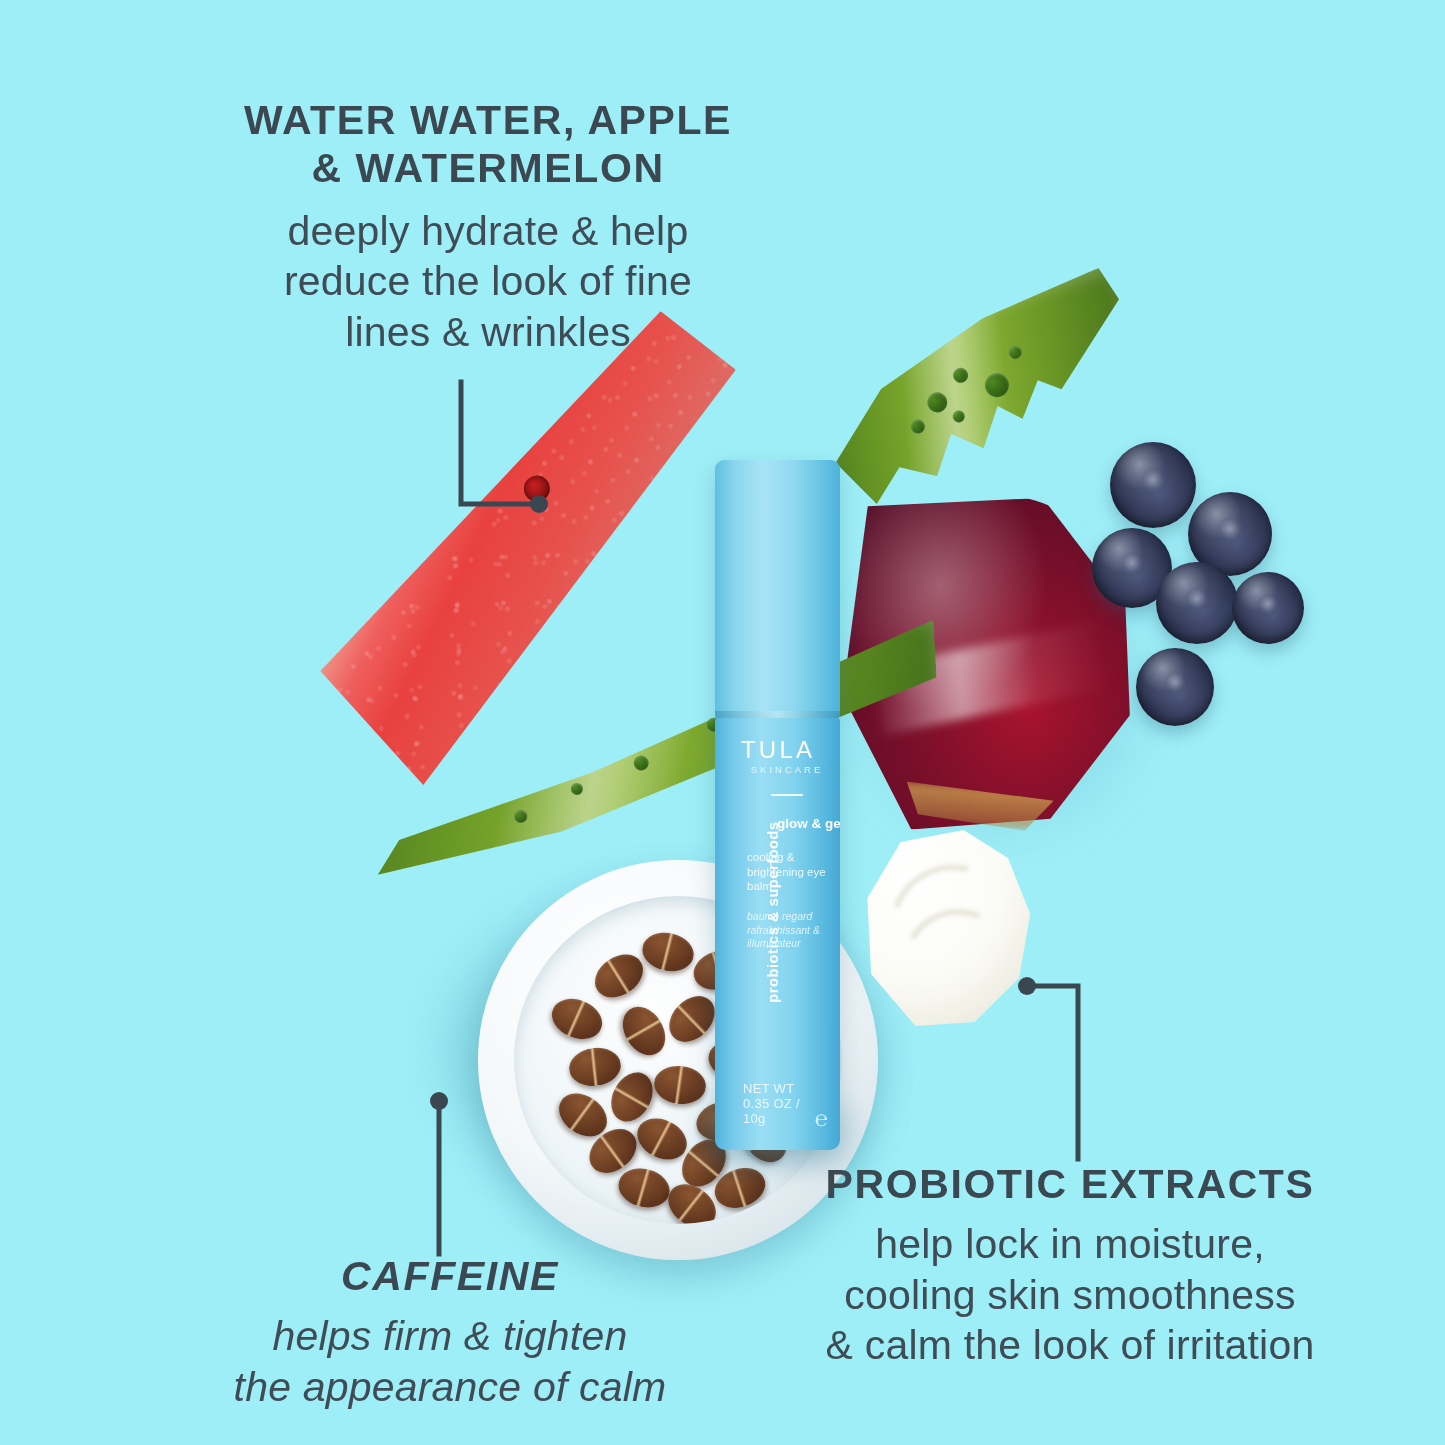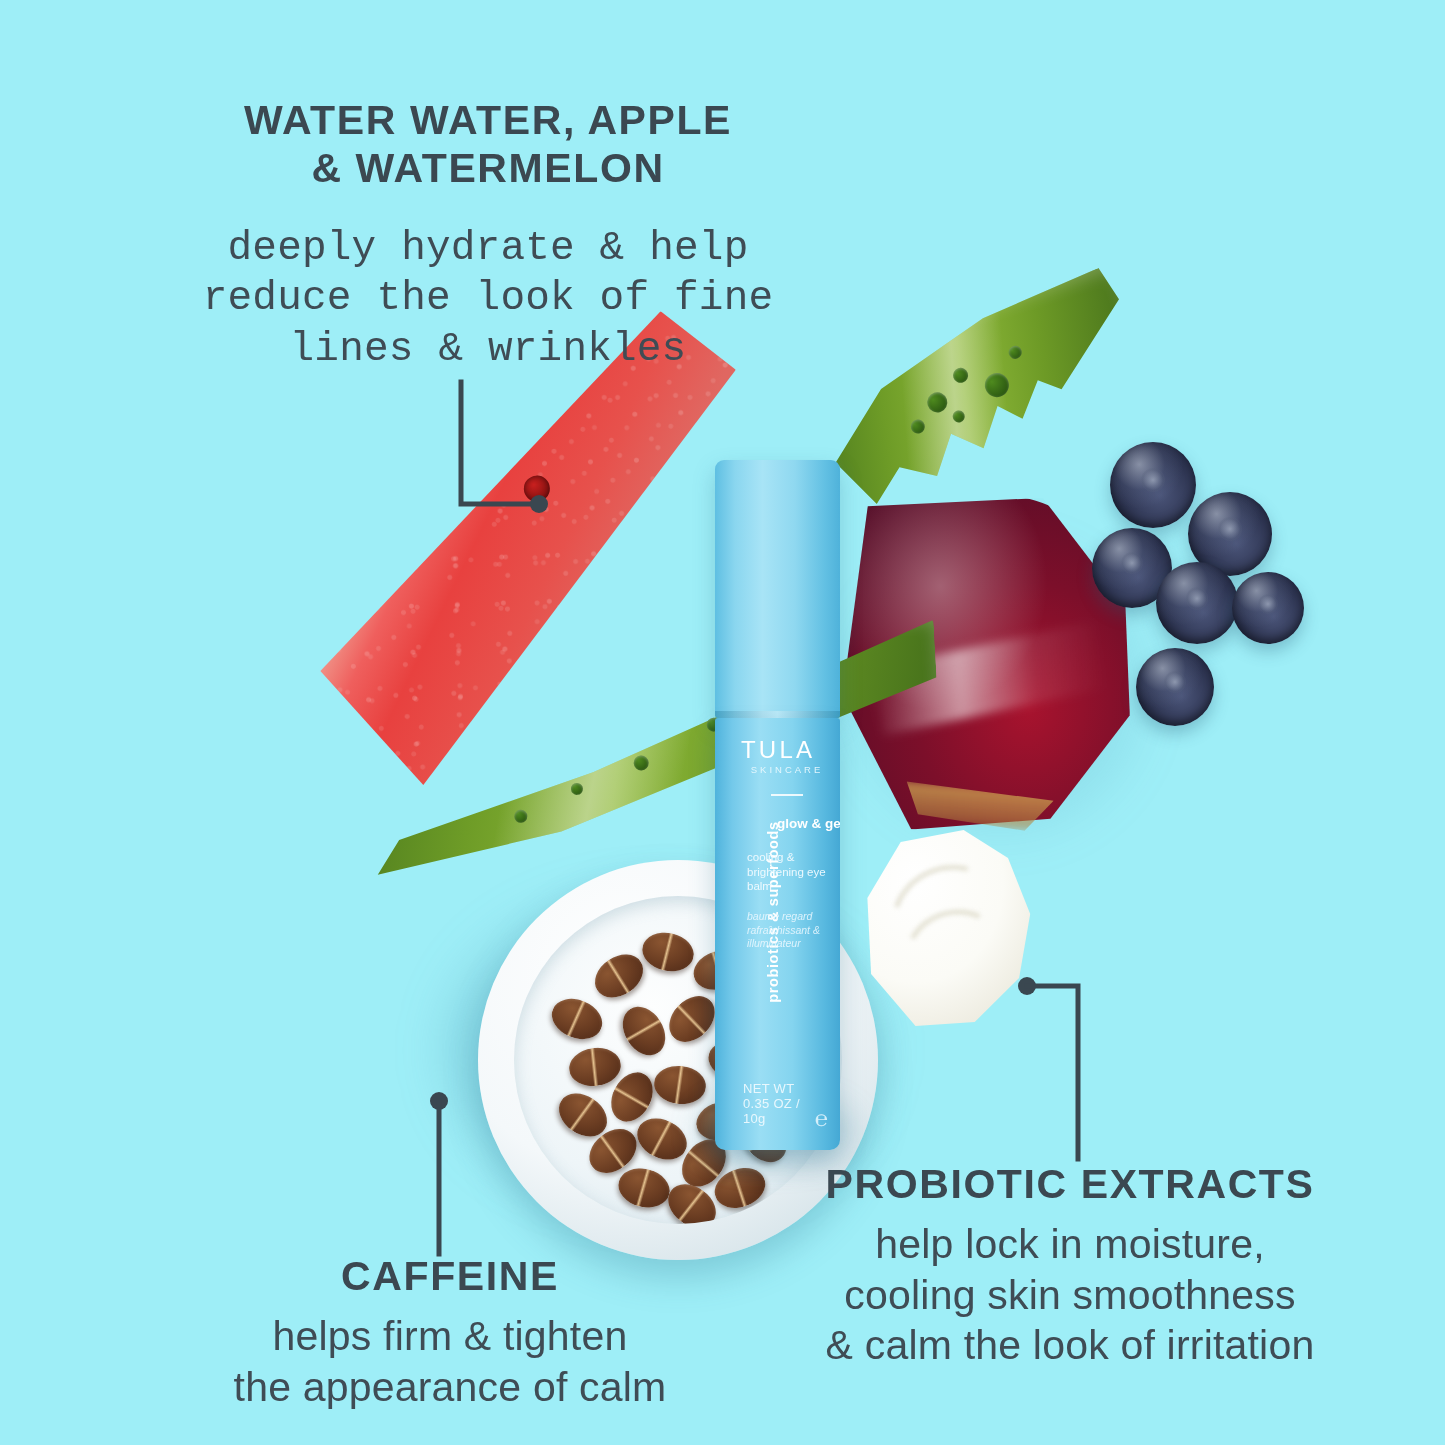--- a/index.html
+++ b/index.html
@@ -18,23 +18,23 @@
     font-weight:700;letter-spacing:1.6px;line-height:1.18;
     color:#3b4851;
   }
   .caption .body{
     font-weight:400;line-height:1.23;color:#3f4c55;
     letter-spacing:.2px;
   }
 
   #cap-aloe{left:168px;top:96px;width:640px;}
   #cap-aloe .hdr{font-size:41px;}
-  #cap-aloe .body{font-size:41px;margin-top:30px;font-family:Liberation Mono, monospace;}
-
-  #cap-caffeine{left:150px;top:1252px;width:600px;}
+  #cap-aloe .body{font-size:41px;margin-top:13px;}
+
+  #cap-caffeine{left:150px;top:1252px;width:600px;font-style:italic;}
   #cap-caffeine .hdr{font-size:41px;}
   #cap-caffeine .body{font-size:41px;margin-top:11px;}
 
   #cap-probiotic{left:760px;top:1160px;width:620px;}
   #cap-probiotic .hdr{font-size:41px;}
   #cap-probiotic .body{font-size:41px;margin-top:11px;}
 
   
   .leader{position:absolute;}
   .leader svg{display:block;overflow:visible;}

